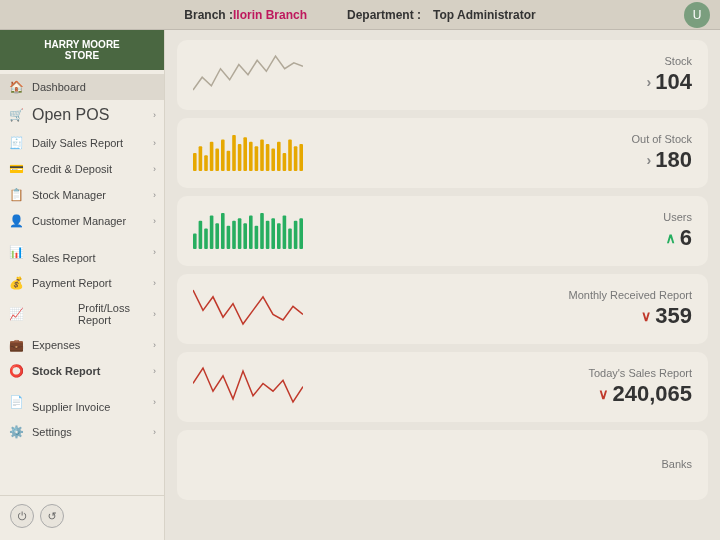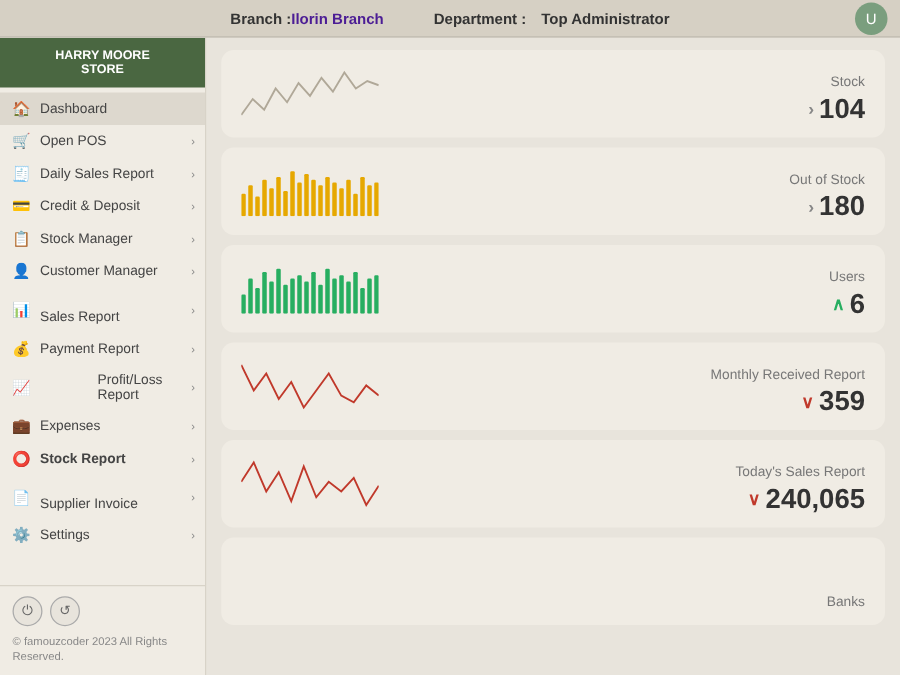--- a/index.html
+++ b/index.html
@@ -148,21 +148,21 @@
       display: flex;
       flex-direction: column;
       gap: 8px;
     }
 
     .card {
       background: #f0ece4;
       border-radius: 10px;
       padding: 10px 16px;
       display: flex;
-      align-items: flex-end;
+      align-items: center;
       justify-content: space-between;
       min-height: 70px;
       flex-shrink: 0;
     }
 
     .card-chart {
       width: 120px;
       height: 45px;
       flex-shrink: 0;
     }
@@ -189,21 +189,21 @@
     }
 
     
     svg { display: block; }
   </style>
 </head>
 <body>
 
 <div class="header" style="position:relative;">
   <div class="header-item">
-    <span>Branch :</span><span style="color:#4c1d95;font-weight:bold;">Ilorin Branch</span>
+    <span>Branch :</span><span style="color:#be185d;font-weight:bold;">Ilorin Branch</span>
   </div>
   <div class="header-item">
     <span>Department :</span><span style="color:#333;font-weight:bold;margin-left:12px;">Top Administrator</span>
   </div>
   <div class="avatar">U</div>
 </div>
 
 <div class="main-container">
 
   <div class="sidebar">
@@ -215,21 +215,21 @@
     </div>
     <div class="sidebar-nav">
 
     <div class="nav-item active">
     <span class="nav-icon" style="font-size:12px;">🏠</span>
     <span style="flex:1;font-size:11px;">Dashboard</span>
 
   </div>
         <div class="nav-item">
     <span class="nav-icon" style="font-size:12px;">🛒</span>
-    <span style="flex:1;font-size:11px;">Open POS</span>
+    <span style="flex:1;font-size:16px;">Open POS</span>
     <span class="nav-arrow">›</span>
   </div>
         <div class="nav-item">
     <span class="nav-icon" style="font-size:12px;">🧾</span>
     <span style="flex:1;font-size:11px;">Daily Sales Report</span>
     <span class="nav-arrow">›</span>
   </div>
         <div class="nav-item">
     <span class="nav-icon" style="font-size:12px;">💳</span>
     <span style="flex:1;font-size:11px;">Credit &amp; Deposit</span>
@@ -279,21 +279,20 @@
     <span class="nav-icon" style="font-size:12px;">⚙️</span>
     <span style="flex:1;font-size:11px;">Settings</span>
     <span class="nav-arrow">›</span>
   </div>
       </div>
     <div class="sidebar-footer">
       <div class="footer-buttons">
         <div class="footer-btn">⏻</div>
         <div class="footer-btn">↺</div>
       </div>
-      <div class="sidebar-footer-text">© famouzcoder 2023 All Rights Reserved.</div>
     </div>
   </div>
 
   <div class="main-content">
 
   <div class="card">
     <div class="card-chart">
           <svg width="110" height="40" viewBox="0 0 110 40">
     <polyline points="0,37 9.166666666666666,24.25 18.333333333333332,32.75 27.5,15.75 36.666666666666664,26.8 45.833333333333336,11.5 55,21.7 64.16666666666667,7.25 73.33333333333333,18.299999999999997 82.5,3 91.66666666666667,15.75 100.83333333333333,9.799999999999997 110,13.200000000000003" fill="none" stroke="#b0a898" stroke-width="1.5"></polyline>
   </svg>

